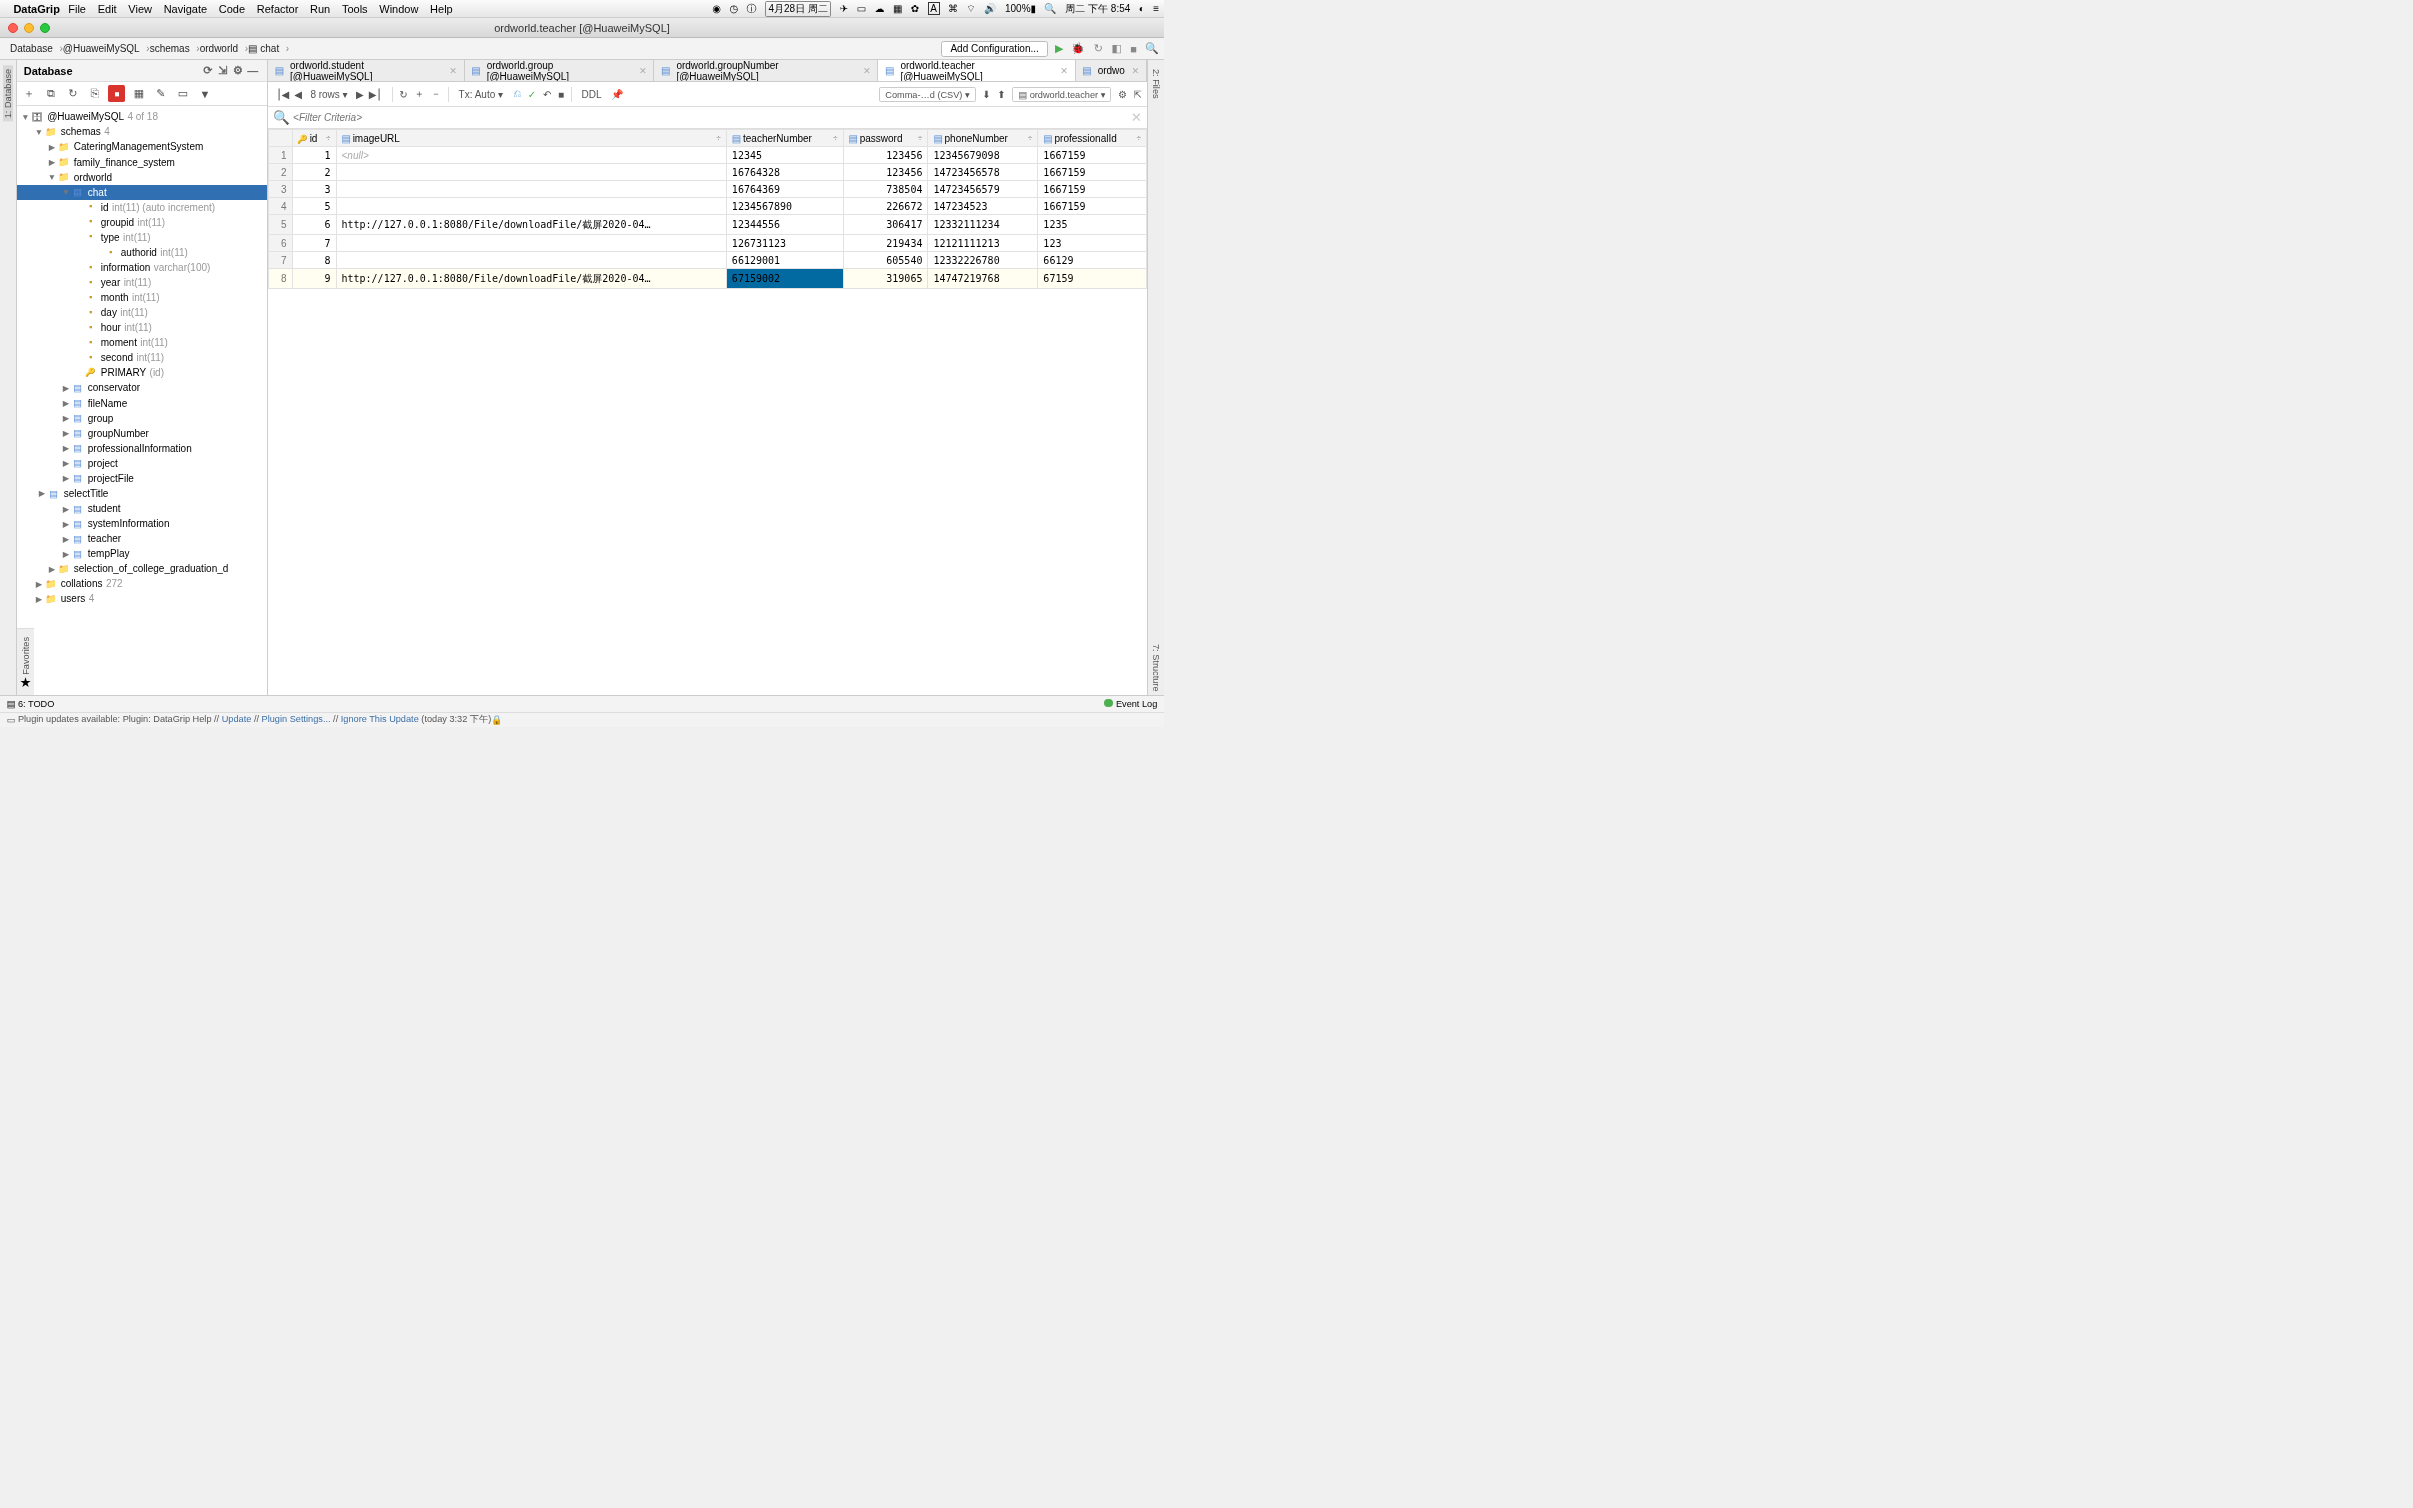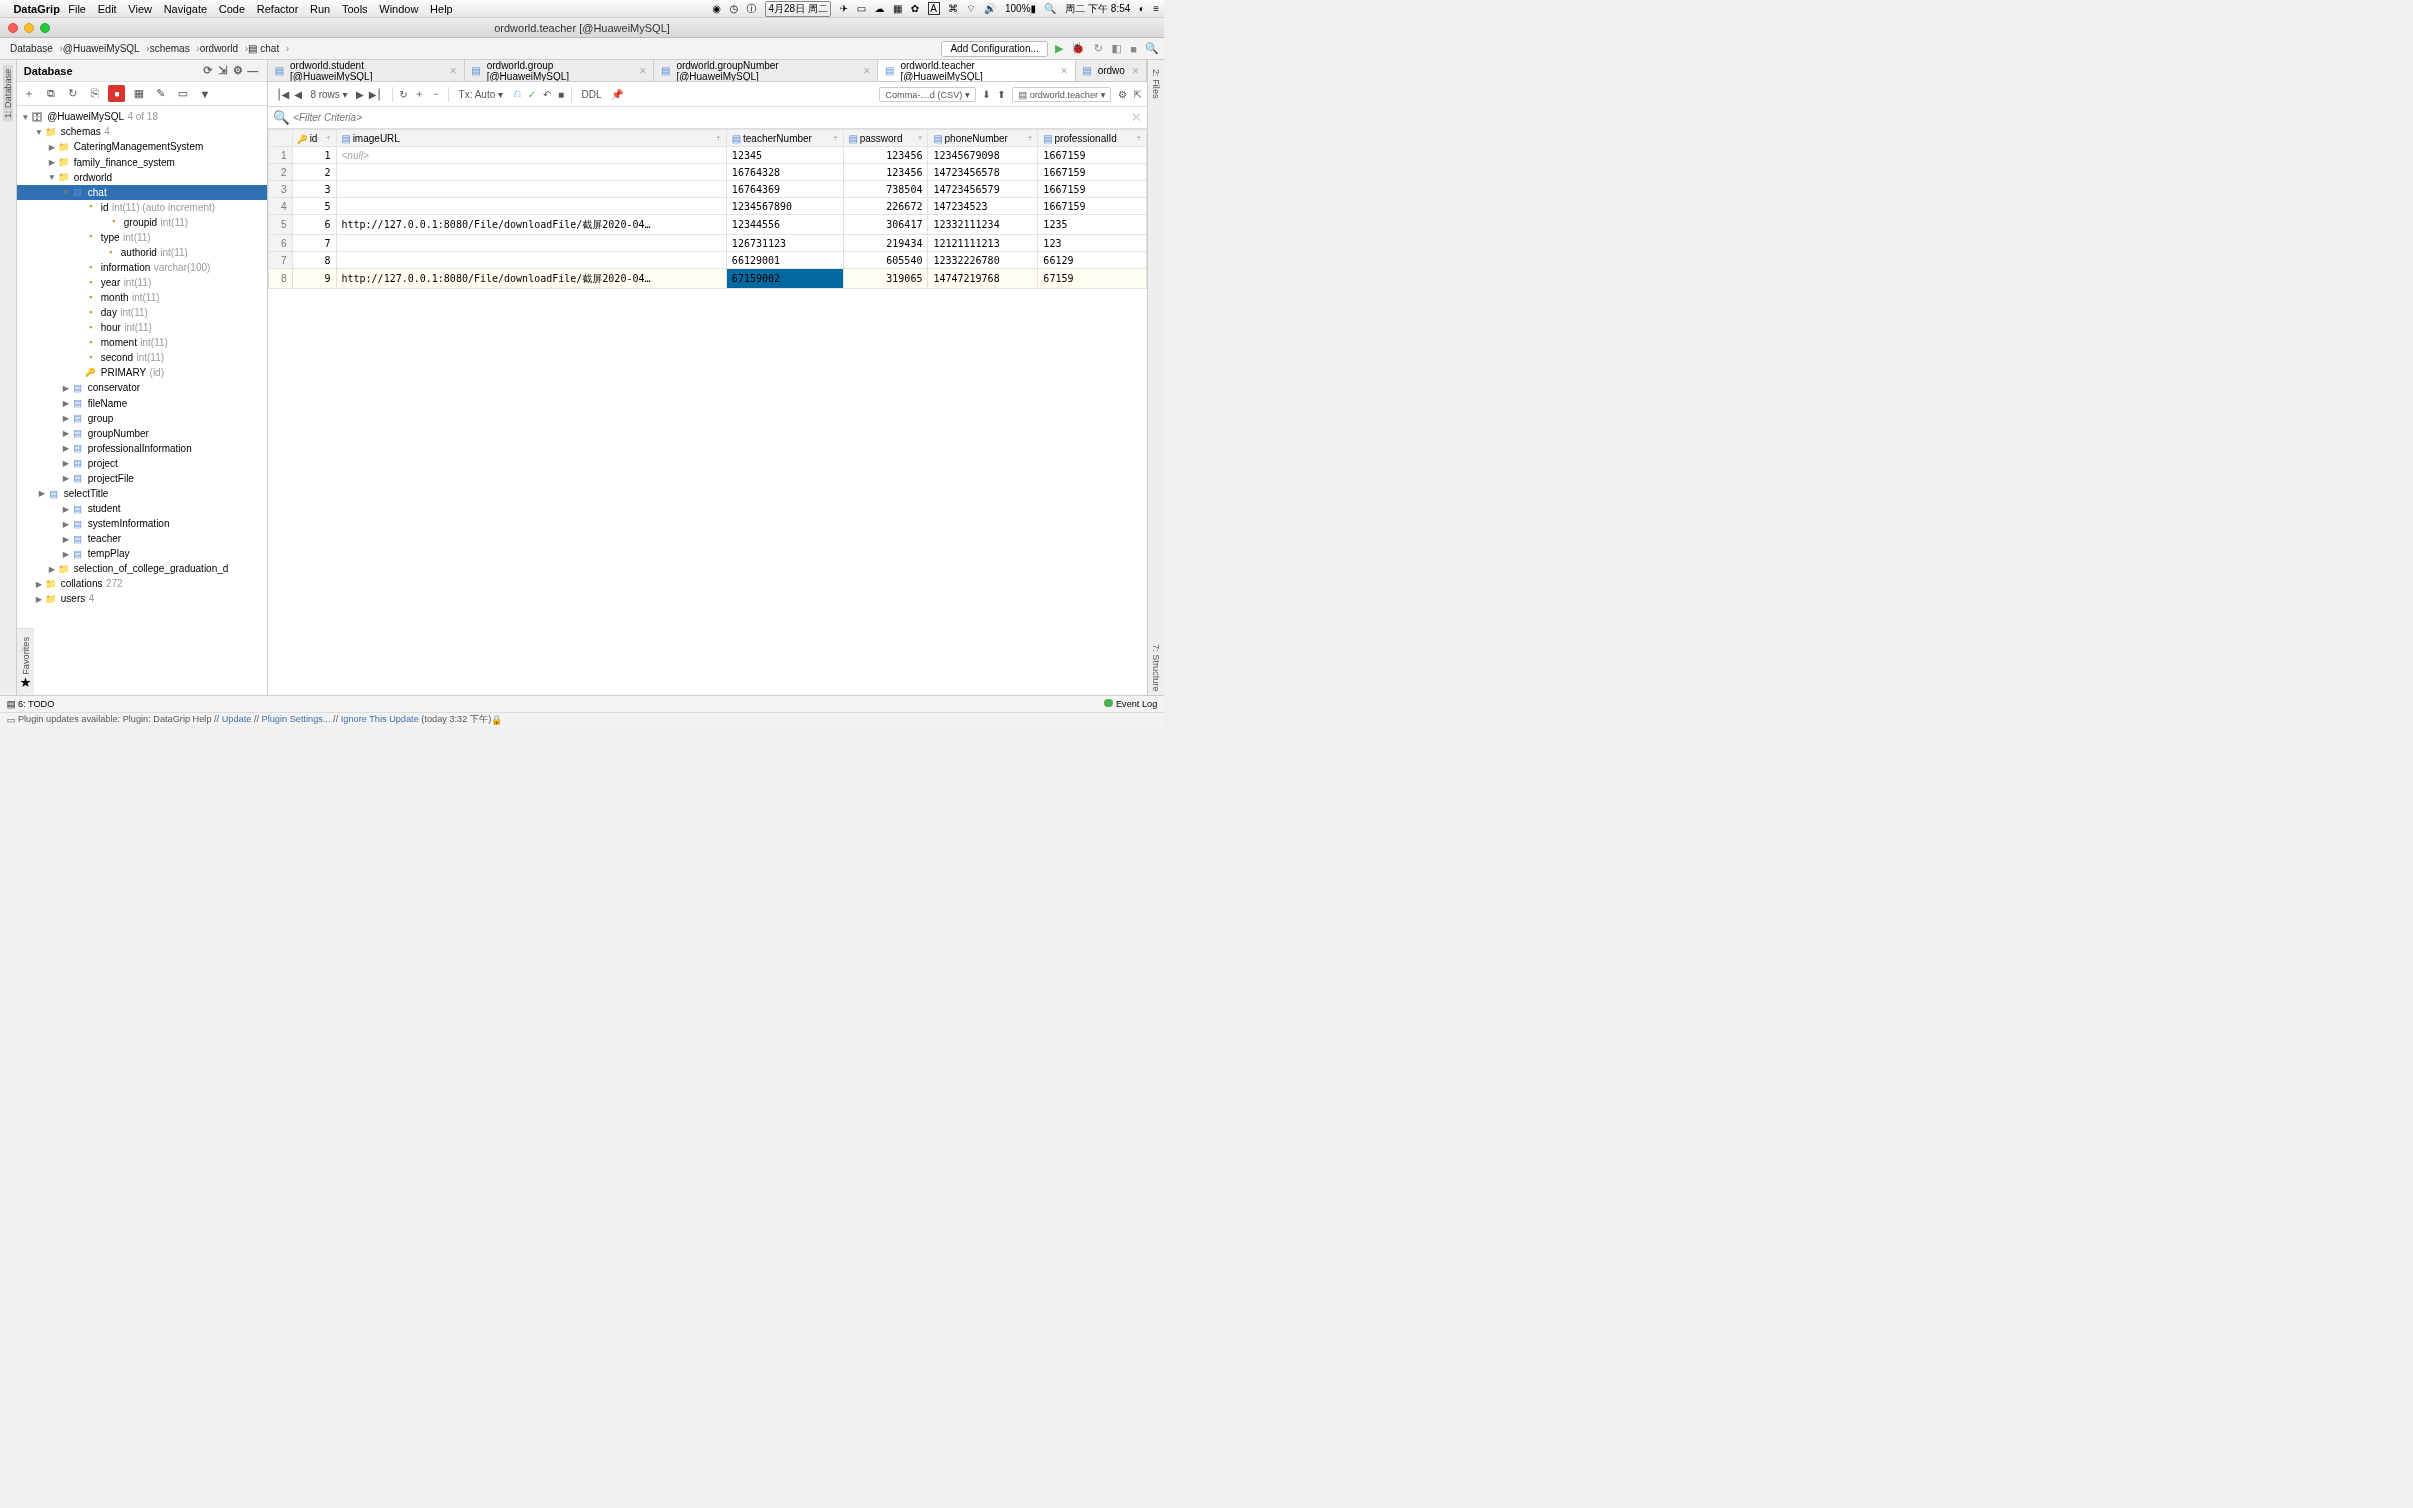--- a/index.html
+++ b/index.html
@@ -241,21 +241,21 @@
           <span class="arrow open"></span>
           <span class="ic tbl"></span>
           <span>chat</span>
         </div>
         <div class="row" style="padding-left: 57px;">
           <span class="arrow none"></span>
           <span class="ic col"></span>
           <span>id</span>
           <span class="meta">int(11) (auto increment)</span>
         </div>
-        <div class="row" style="padding-left: 80px; align-items: center;">
+        <div class="row" style="padding-left: 57px; align-items: center;">
           <span class="arrow none"></span>
           <span class="ic col"></span>
           <span>groupid</span>
           <span class="meta">int(11)</span>
         </div>
         <div class="row" style="padding-left: 57px;">
           <span class="arrow none"></span>
           <span class="ic col"></span>
           <span>type</span>
           <span class="meta">int(11)</span>

